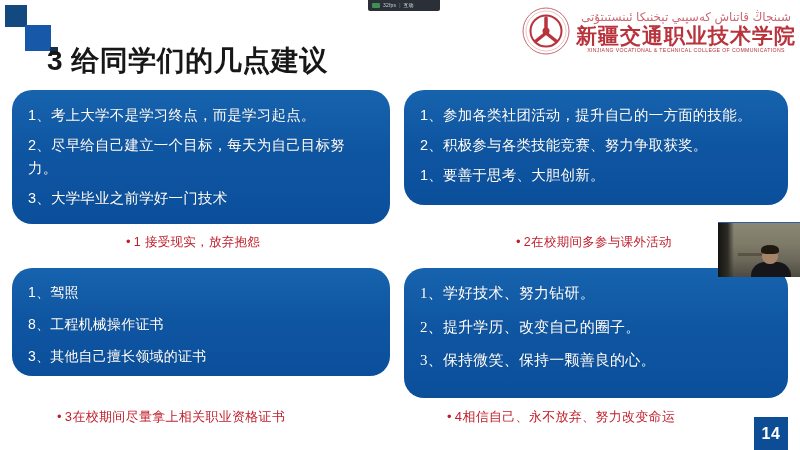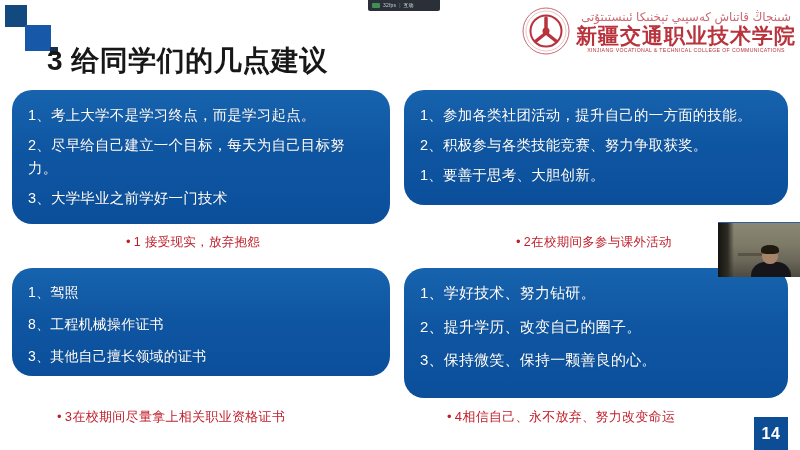--- a/index.html
+++ b/index.html
@@ -153,21 +153,21 @@
   .panel .line {
     font-size: 14.5px;
     line-height: 1.58;
     margin: 0 0 6px 0;
     text-shadow: 0 0 1px rgba(0,0,0,0.25);
     letter-spacing: 0.2px;
   }
   .panel .line:last-child { margin-bottom: 0; }
 
   #panel-bl .line { font-size: 14px; line-height: 1.5; margin-bottom: 11px; }
-  #panel-br .line { font-size: 15px; line-height: 1.5; margin-bottom: 11px; }
+  #panel-br .line { font-size: 15px; line-height: 1.5; margin-bottom: 11px; font-family: Liberation Serif, serif; }
   #panel-tl .line { margin-bottom: 7px; }
   #panel-tr .line { margin-bottom: 7px; }
 
   
   .caption {
     position: absolute;
     font-size: 12.5px;
     color: #c0202c;
     white-space: nowrap;
     letter-spacing: 0.3px;

